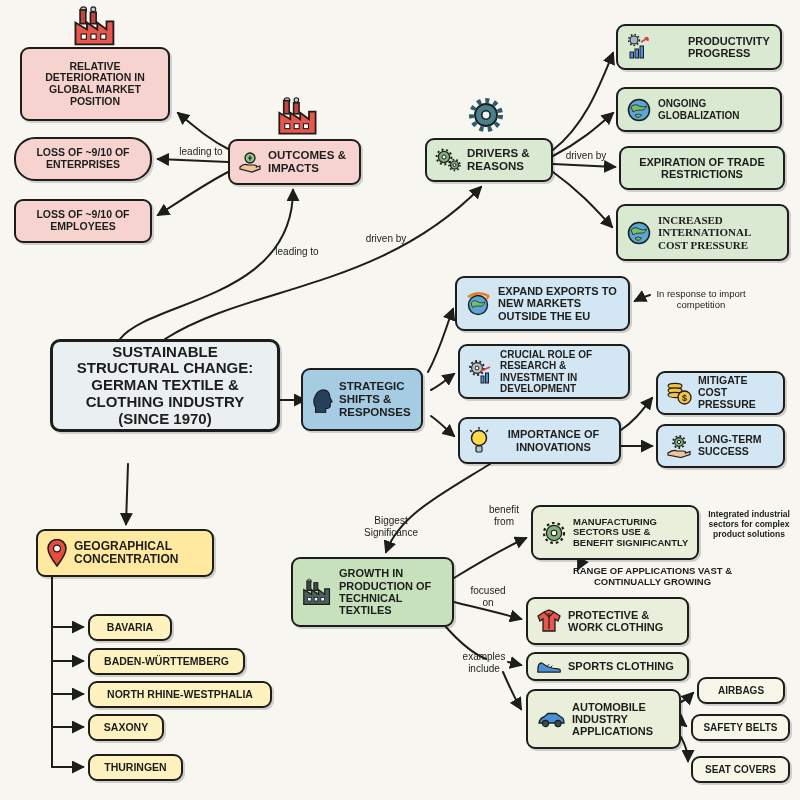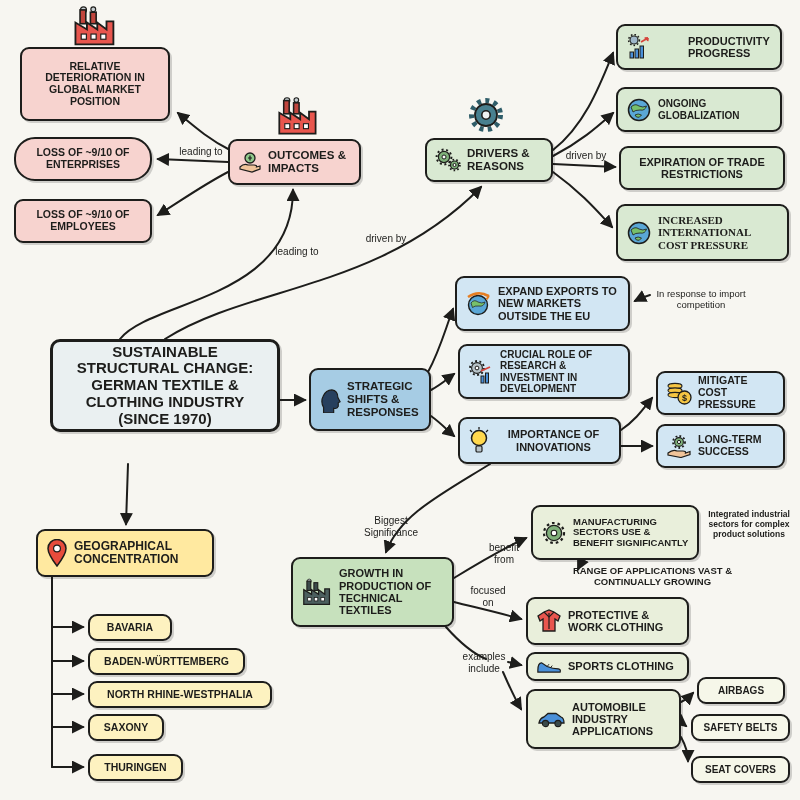--- a/index.html
+++ b/index.html
@@ -174,21 +174,21 @@
         <path d="M9 18 Q12 16 15.5 18 Q13.5 21.5 10.5 20 Z" fill="#77c06b" stroke="#1d1d1b" stroke-width="0.8"></path>
       </svg>
     </span>
     <span class="txt">INCREASED INTERNATIONAL COST PRESSURE</span>
   </div>
 
   <div class="node centralbg" style="left:14px;top:339px;width:230px;height:93px;font-size:15px;border-width:3px;border-radius:10px;margin-left:36px;">
     <span class="txt">SUSTAINABLE STRUCTURAL CHANGE: GERMAN TEXTILE &amp; CLOTHING INDUSTRY (SINCE 1970)</span>
   </div>
 
-  <div class="node blue has-icon" style="left:309px;top:368px;width:122px;height:63px;font-size:11.5px;">
+  <div class="node blue has-icon" style="left:301px;top:368px;width:122px;height:63px;font-size:11.5px;">
     <span class="ic">
       <svg width="22" height="26" viewBox="0 0 24 28">
         <path d="M5 28 V22 Q1.5 16 4.5 10 Q7.5 3 14 3 Q20.5 4 20.5 11 L23 16 L21 17 V21 Q20 24 16 23 L16 28 Z" fill="#27405e" stroke="#1d1d1b" stroke-width="1.3"></path>
       </svg>
     </span>
     <span class="txt">STRATEGIC SHIFTS &amp; RESPONSES</span>
   </div>
   <div class="node lblue has-icon" style="left:455px;top:276px;width:175px;height:55px;font-size:11px;">
     <span class="ic">
       <svg width="27" height="26" viewBox="0 0 27 26">
@@ -334,20 +334,20 @@
   <div class="node cream" style="left:691px;top:756px;width:99px;height:27px;font-size:10px;border-width:2px;">
     <span class="txt">SEAT COVERS</span>
   </div>
 
   <div class="elabel" style="left:176px;top:146px;width:50px;">leading to</div>
   <div class="elabel" style="left:272px;top:246px;width:50px;">leading to</div>
   <div class="elabel" style="left:360px;top:233px;width:52px;">driven by</div>
   <div class="elabel" style="left:560px;top:150px;width:52px;">driven by</div>
   <div class="elabel" style="left:645px;top:289px;width:112px;font-size:9.5px;">In response to import competition</div>
   <div class="elabel" style="left:356px;top:515px;width:70px;">Biggest Significance</div>
-  <div class="elabel" style="left:483px;top:542px;width:42px;">benefit from</div>
+  <div class="elabel" style="left:483px;top:504px;width:42px;">benefit from</div>
   <div class="elabel" style="left:466px;top:585px;width:44px;">focused on</div>
   <div class="elabel" style="left:458px;top:651px;width:52px;">examples include</div>
 
   <div class="ann" style="left:703px;top:510px;width:92px;font-size:8.5px;">Integrated industrial sectors for complex product solutions</div>
   <div class="ann" style="left:545px;top:566px;width:215px;font-size:9.5px;">RANGE OF APPLICATIONS VAST &amp; CONTINUALLY GROWING</div>
 
 </div>
 
 </body></html>

